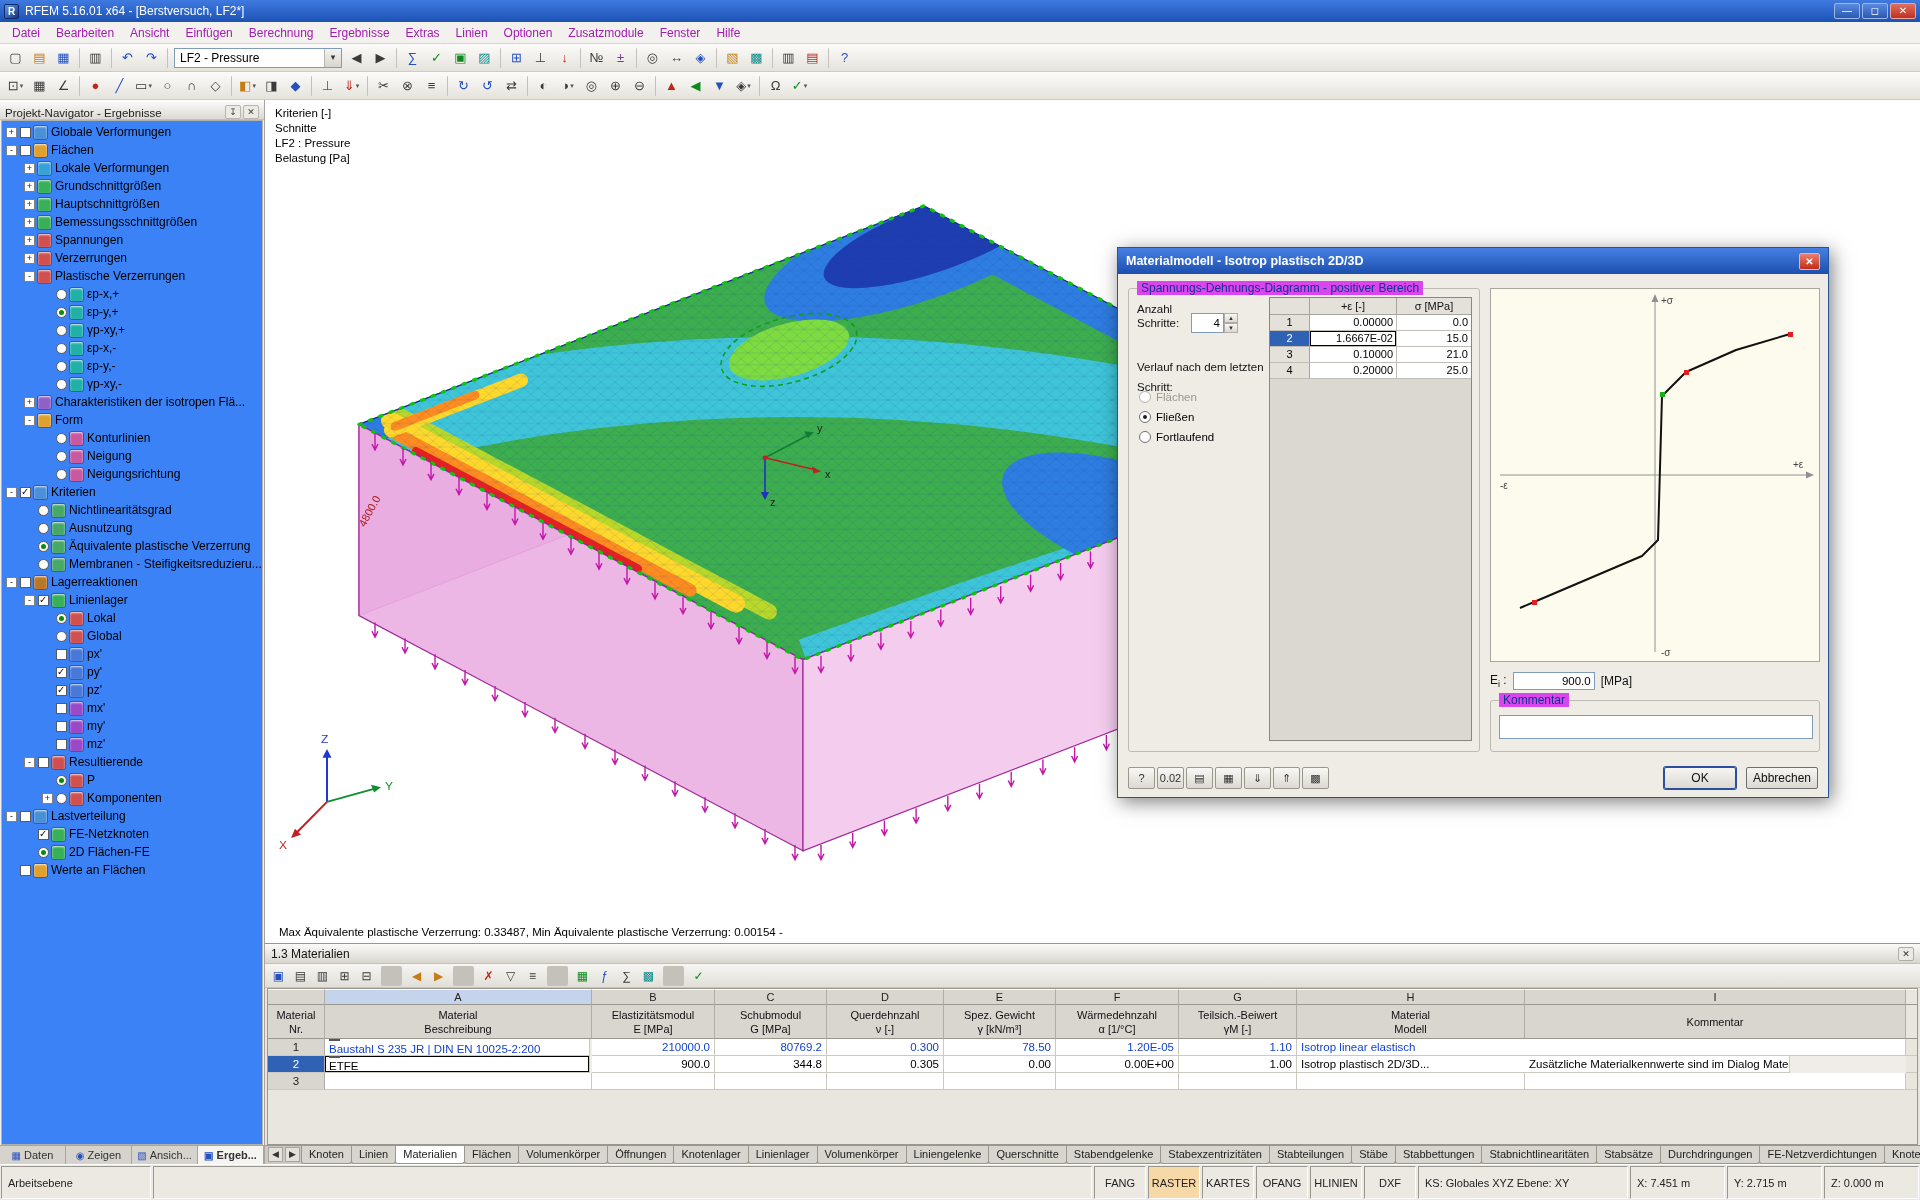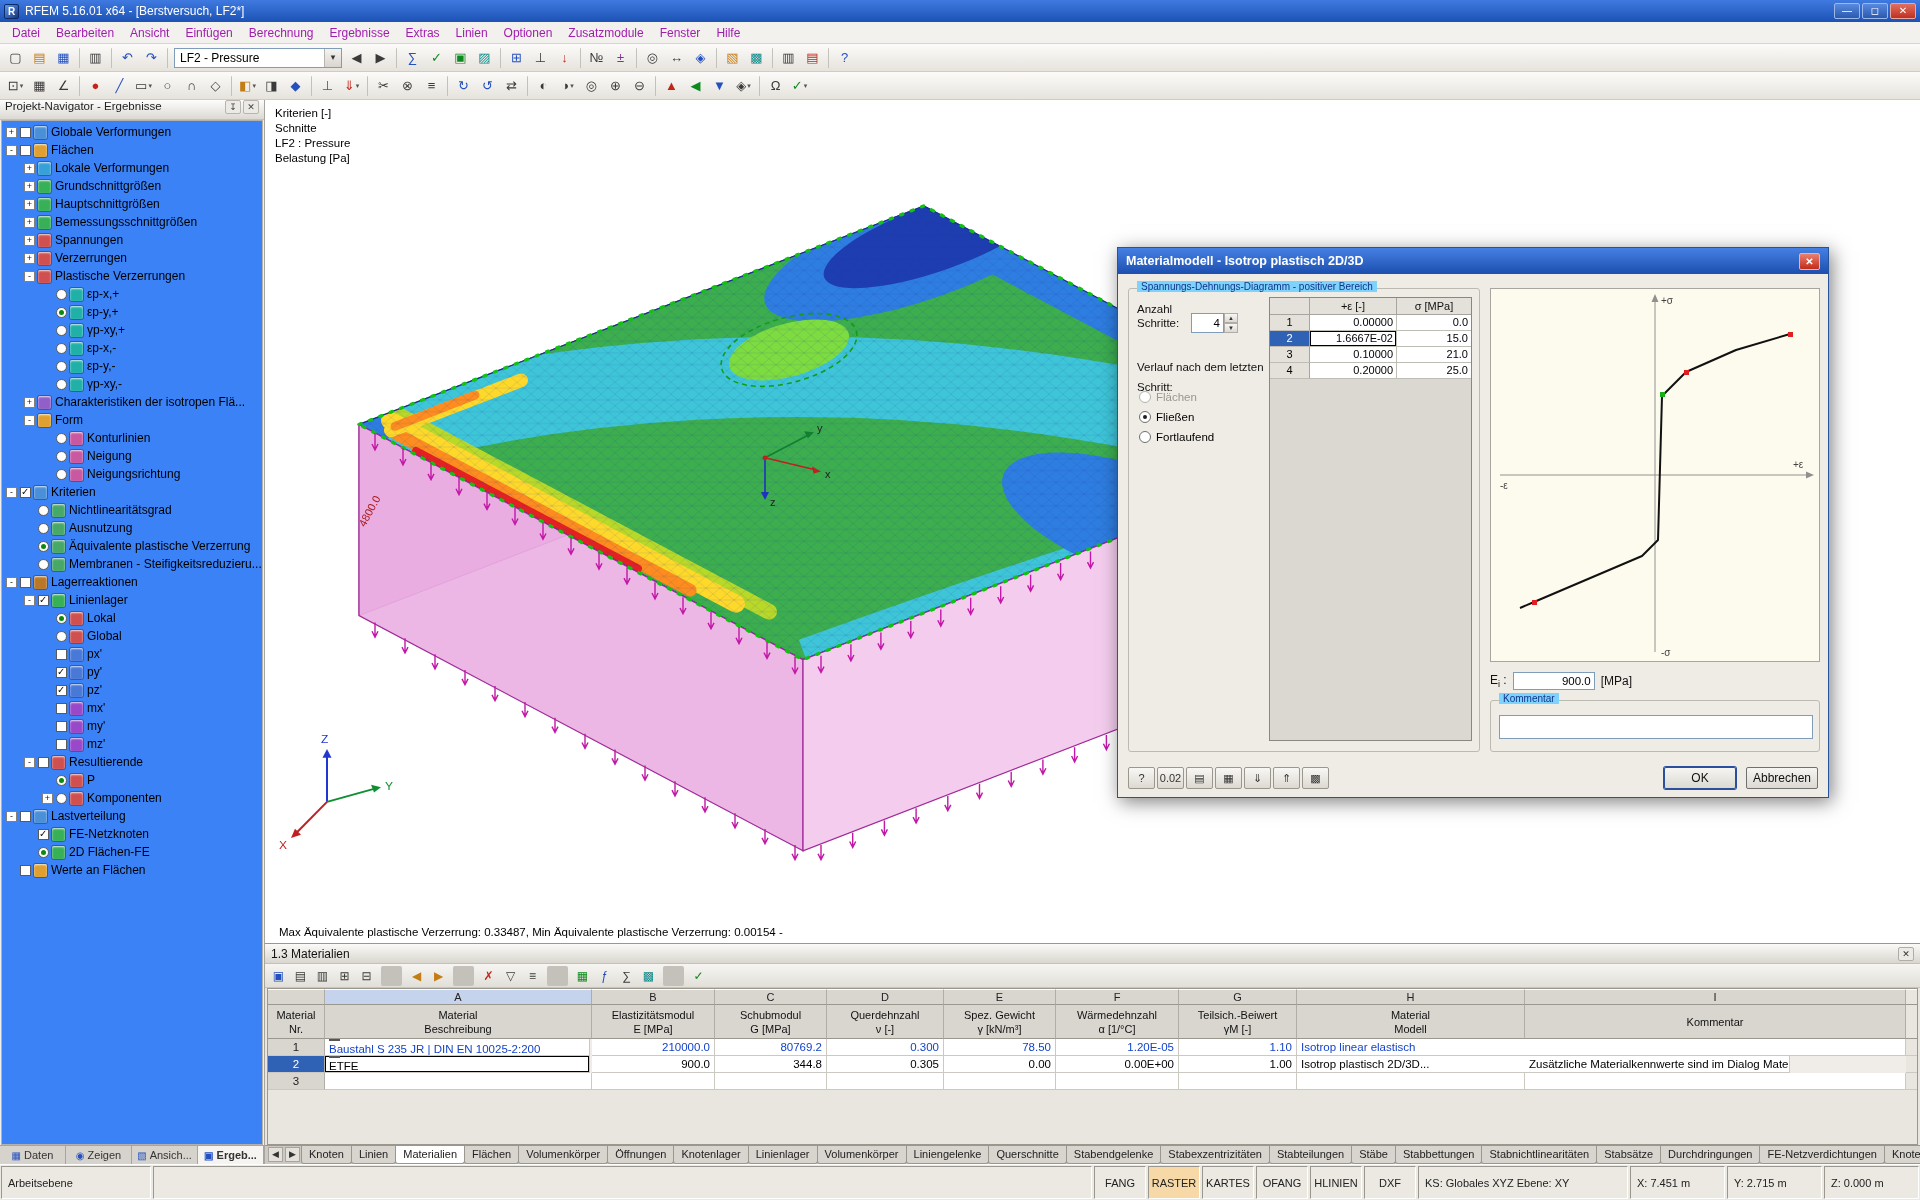--- a/index.html
+++ b/index.html
@@ -18,21 +18,21 @@
 .toolbar{height:28px;background:linear-gradient(#fcfbf9,#e6e3dd);border-bottom:1px solid #cfccc6;display:flex;align-items:center;padding:0 4px;gap:1px;flex:none;overflow:hidden}
 .tbtn{width:23px;height:23px;display:flex;align-items:center;justify-content:center;font-size:13px;color:#3a3a3a;border:1px solid transparent;border-radius:2px;flex:none}
 .tbtn.sep{width:1px;height:20px;background:#c4c1bb;margin:0 3px;border:none}
 .tbtn.dd::after{content:"▾";font-size:7px;margin-left:1px;color:#555}
 .c-gr{color:#0d8a1d}.c-rd{color:#c22618}.c-bl{color:#2450c0}.c-or{color:#c47c14}.c-pu{color:#8030a0}.c-tl{color:#0c8a8a}
 .combo{width:168px;height:20px;background:#fff;border:1px solid #7f9db9;display:flex;align-items:center;font-size:12px;padding-left:5px;margin:0 2px;flex:none}
 .combo .caret{margin-left:auto;width:17px;height:18px;background:linear-gradient(#f4f3f0,#d8d5cf);border-left:1px solid #b8b5b0;text-align:center;font-size:9px;line-height:17px;color:#333}
 
 .main{flex:1;display:flex;min-height:0}
 .left{width:265px;flex:none;display:flex;flex-direction:column;background:#f0efec;border-right:1px solid #a8a5a0}
-.nav-header{height:20px;background:linear-gradient(#fdfdfc,#dcd9d3);border-bottom:1px solid #c4c1bb;display:flex;align-items:flex-start;font-size:11.5px;padding:0 5px;color:#222;flex:none}
+.nav-header{height:20px;background:linear-gradient(#fdfdfc,#dcd9d3);border-bottom:1px solid #c4c1bb;display:flex;align-items:flex-end;font-size:11.5px;padding:0 5px;color:#222;flex:none}
 .nav-header .spring{flex:1}
 .nav-hbtn{width:16px;height:14px;margin-left:2px;text-align:center;font-size:9px;line-height:13px;color:#444;border:1px solid #b8b5b0;background:#eceae5;border-radius:2px}
 .tree{flex:1;background:#3b82f6;border:1px solid #b4b1ab;margin:0 1px;overflow:hidden;padding-top:2px}
 .trow{display:flex;align-items:center;height:18px;padding-left:4px;white-space:nowrap}
 .trow.lv1{padding-left:22px}.trow.lv2{padding-left:40px}
 .ex{width:11px;height:11px;border:1px solid #848078;background:#fff;margin-right:3px;flex:none;font-size:9px;line-height:9px;text-align:center;color:#222}
 .ex.plus::before{content:"+"}.ex.minus::before{content:"-"}
 .ex.noex{visibility:hidden}
 .ctl{width:11px;height:11px;margin-right:3px;flex:none;position:relative;background:#fff}
 .ctl.cb0,.ctl.cb1{border:1px solid #5a5a5a}
@@ -88,21 +88,21 @@
 .sseg.spacer{flex:1}
 .sseg.toggle{width:52px;justify-content:center}
 .sseg.toggle.active{background:#f6d9a6}
 .sseg.ks{width:210px}
 .sseg.coord{width:95px}
 
 .dialog{position:absolute;left:1117px;top:247px;width:712px;height:551px;background:#efece6;border:1px solid #26539e;box-shadow:3px 4px 18px rgba(0,0,0,.5);z-index:40;font-size:12px}
 .dlg-title{height:26px;background:linear-gradient(#4680e4,#1c4fae);color:#fff;display:flex;align-items:center;padding:0 8px;font-weight:bold;font-size:12.5px}
 .dlg-close{margin-left:auto;width:21px;height:17px;background:linear-gradient(#ea8070,#c22c18);border:1px solid #f0b0a8;border-radius:2px;color:#fff;font-size:10px;line-height:15px;text-align:center}
 .grp{position:absolute;border:1px solid #bdbab2;border-radius:3px}
-.grp-label{position:absolute;top:-8px;left:8px;background:#7dd3fc;padding:0 4px;color:#15338c;font-size:10px;white-space:nowrap}
+.grp-label{position:absolute;top:-8px;left:8px;background:#d946ef;padding:0 4px;color:#15338c;font-size:12px;white-space:nowrap}
 #grp1{left:10px;top:40px;width:352px;height:464px}
 .flabel{position:absolute;font-size:11.5px;color:#111;white-space:nowrap}
 .spinner{position:absolute;left:62px;top:24px;width:48px;height:20px;display:flex}
 .spinner input{width:33px;border:1px solid #7f9db9;font-size:11.5px;text-align:right;padding-right:3px;font-family:inherit}
 .spin-btns{width:14px;display:flex;flex-direction:column}
 .spin-b{flex:1;border:1px solid #b0ada6;background:linear-gradient(#f8f7f4,#dcd9d2);font-size:6px;line-height:8px;text-align:center;color:#333}
 .dtable{position:absolute;left:140px;top:8px;width:203px;bottom:10px;border:1px solid #8a877f;background:#dbd8d1;display:flex;flex-direction:column}
 .dt-head{display:flex;height:17px;flex:none}
 .dt-hc{background:#e4e1da;border-right:1px solid #a8a5a0;border-bottom:1px solid #a8a5a0;font-size:11px;text-align:center;line-height:16px;color:#111}
 .w1{width:40px;flex:none}.w2{width:87px;flex:none}.w3{width:74px;flex:none;border-right:none}

